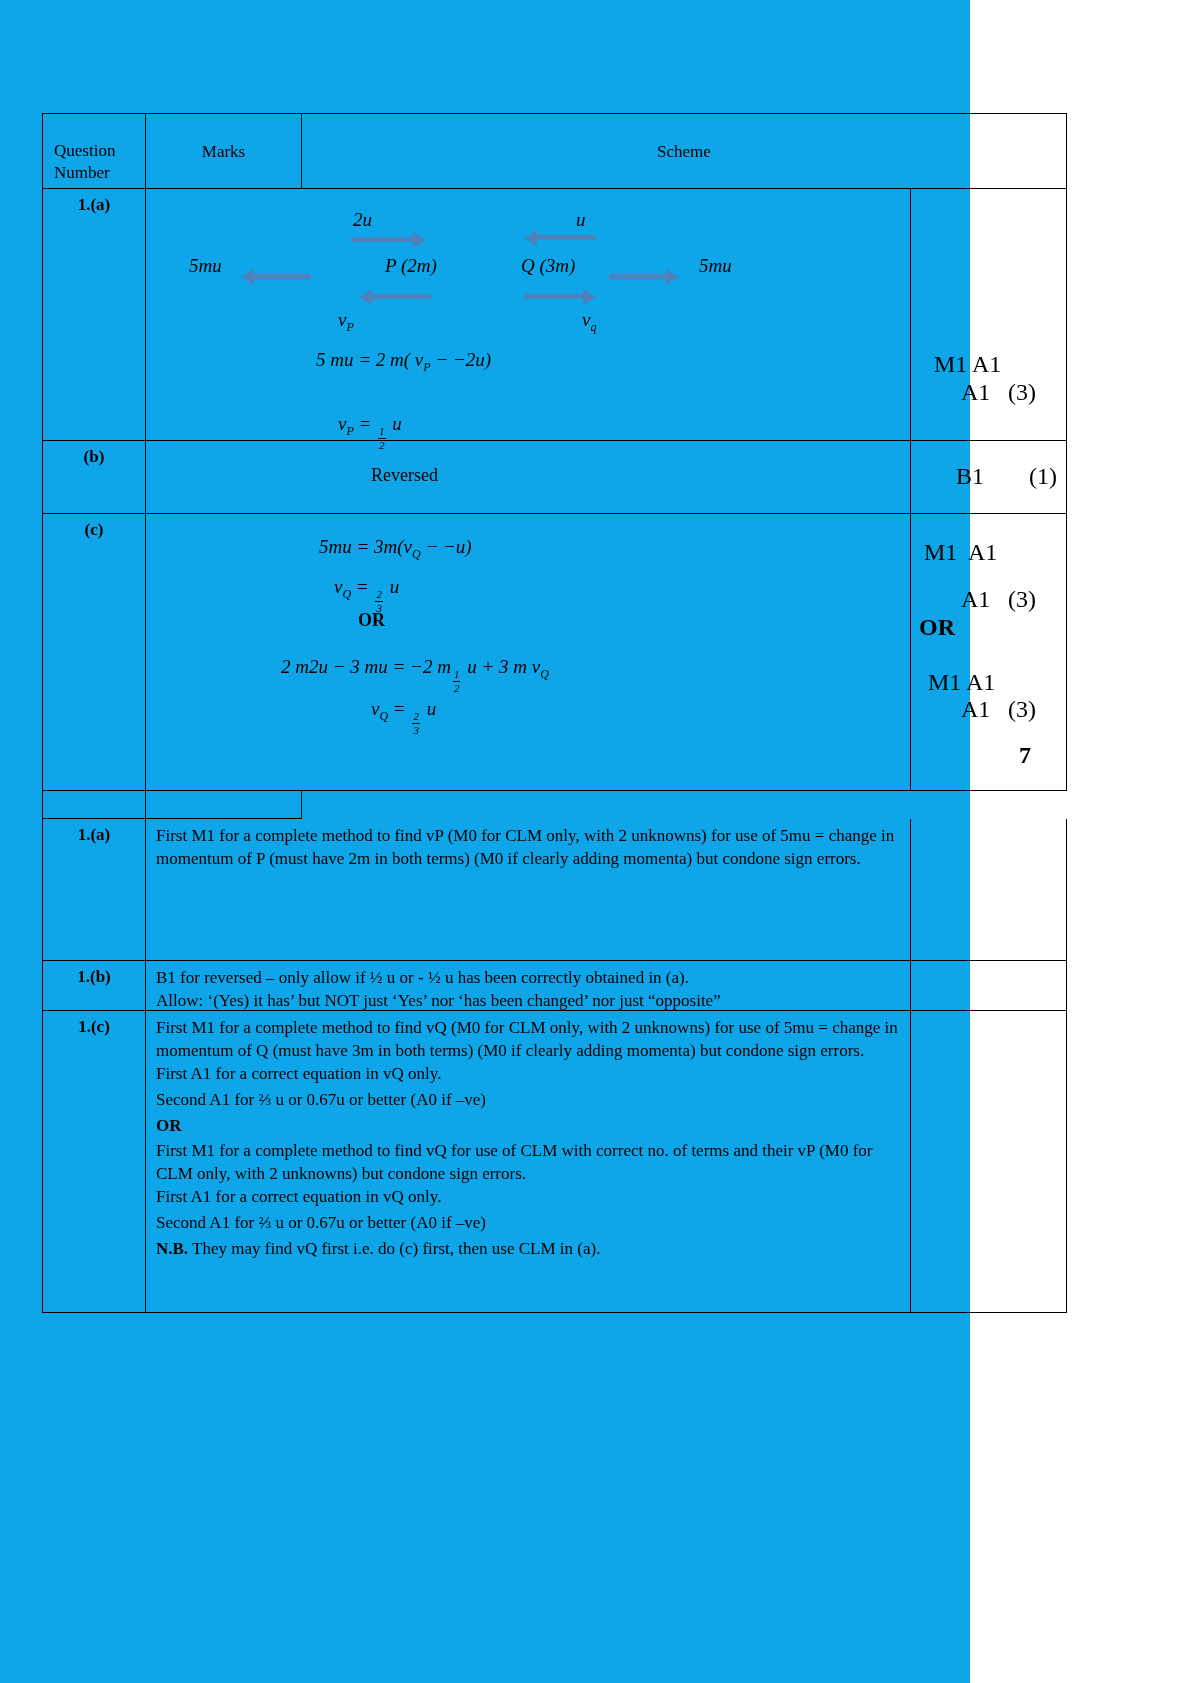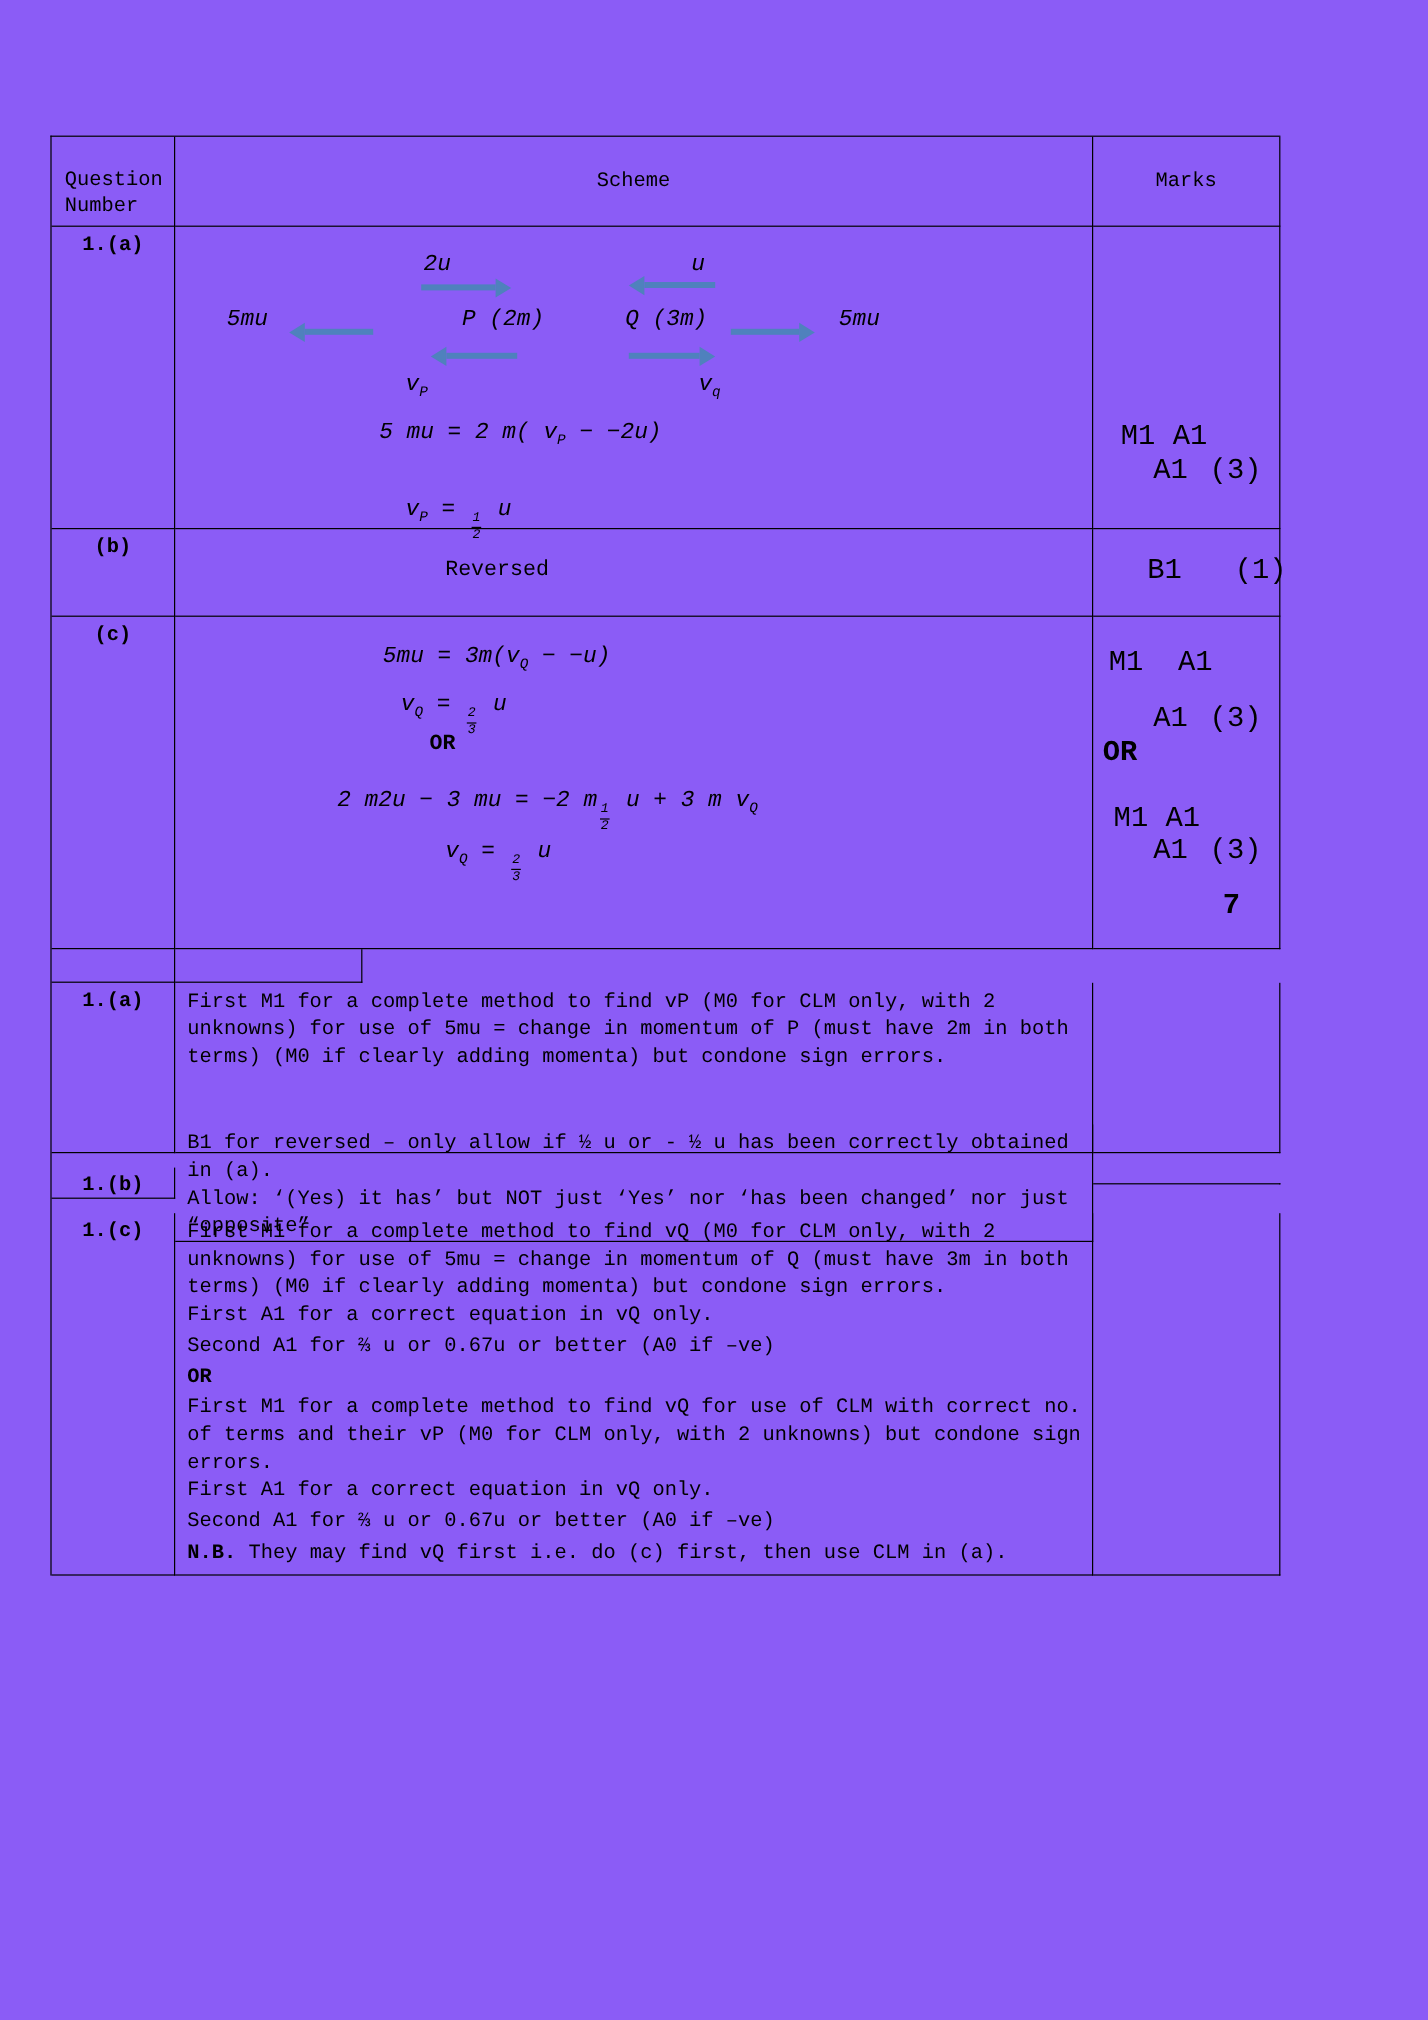--- a/index.html
+++ b/index.html
@@ -1,30 +1,30 @@
 <!DOCTYPE html>
 <html><head>
 <meta charset="utf-8">
 <style>
   html,body{margin:0;padding:0;background:#ffffff;}
-  .page{position:relative;width:1190px;height:1683px;background:#8b5cf6;color:#000;
-        font-family:Liberation Mono, monospace;font-size:17px;}
+  .page{position:relative;width:970px;height:1683px;background:#0ea5e9;color:#000;
+        font-family:Liberation Serif, serif;font-size:17px;}
   .mstable{position:absolute;left:42px;top:113px;width:1024px;border-left:1px solid #000;border-top:1px solid #000;}
   .row{display:flex;width:100%;}
   .cell{box-sizing:border-box;border-right:1px solid #000;border-bottom:1px solid #000;position:relative;}
   .qcol{width:103px;flex:none;}
   .scol{width:765px;flex:none;}
   .mcol{width:156px;flex:none;}
   .r-header{height:75px;}
   .r-a{height:252px;}
   .r-b{height:73px;}
   .r-c{height:277px;}
   .r-nh{height:28px;}
   .r-na{height:142px;}
-  .r-nb{height:50px;align-items:center;}
+  .r-nb{height:50px;}
   .r-nc{height:302px;}
   .hdr-qn{padding:26px 6px 0 11px;line-height:22px;}
   .hdr-c{text-align:center;padding-top:28px;}
   .qnum{text-align:center;font-weight:bold;padding-top:6px;}
   
   .dlabel{position:absolute;font-style:italic;font-size:19px;white-space:nowrap;}
   .dlabel sub{font-size:12px;}
   .arrow{position:absolute;height:5px;background:#4F81BD;}
   .arrow.right::after{content:'';position:absolute;right:-13px;top:50%;transform:translateY(-50%);
       width:0;height:0;border-left:13px solid #4F81BD;border-top:8px solid transparent;border-bottom:8px solid transparent;}
@@ -51,22 +51,22 @@
   .total7{font-weight:bold;}
 </style>
 </head>
 <body>
 
 <div class="page">
   <div class="mstable">
 
     <div class="row r-header">
       <div class="cell qcol hdr-qn">Question Number</div>
+      <div class="cell mcol hdr-c">Marks</div>
       <div class="cell scol hdr-c">Scheme</div>
-      <div class="cell mcol hdr-c">Marks</div>
     </div>
 
     <div class="row r-a">
       <div class="cell qcol qnum">1.(a)</div>
       <div class="cell scol">
 
         <span class="dlabel" style="left:207px;top:20px;">2u</span>
         <div class="arrow right" style="left:205px;top:48px;width:62px;"></div>
 
         <span class="dlabel" style="left:430px;top:20px;">u</span>

